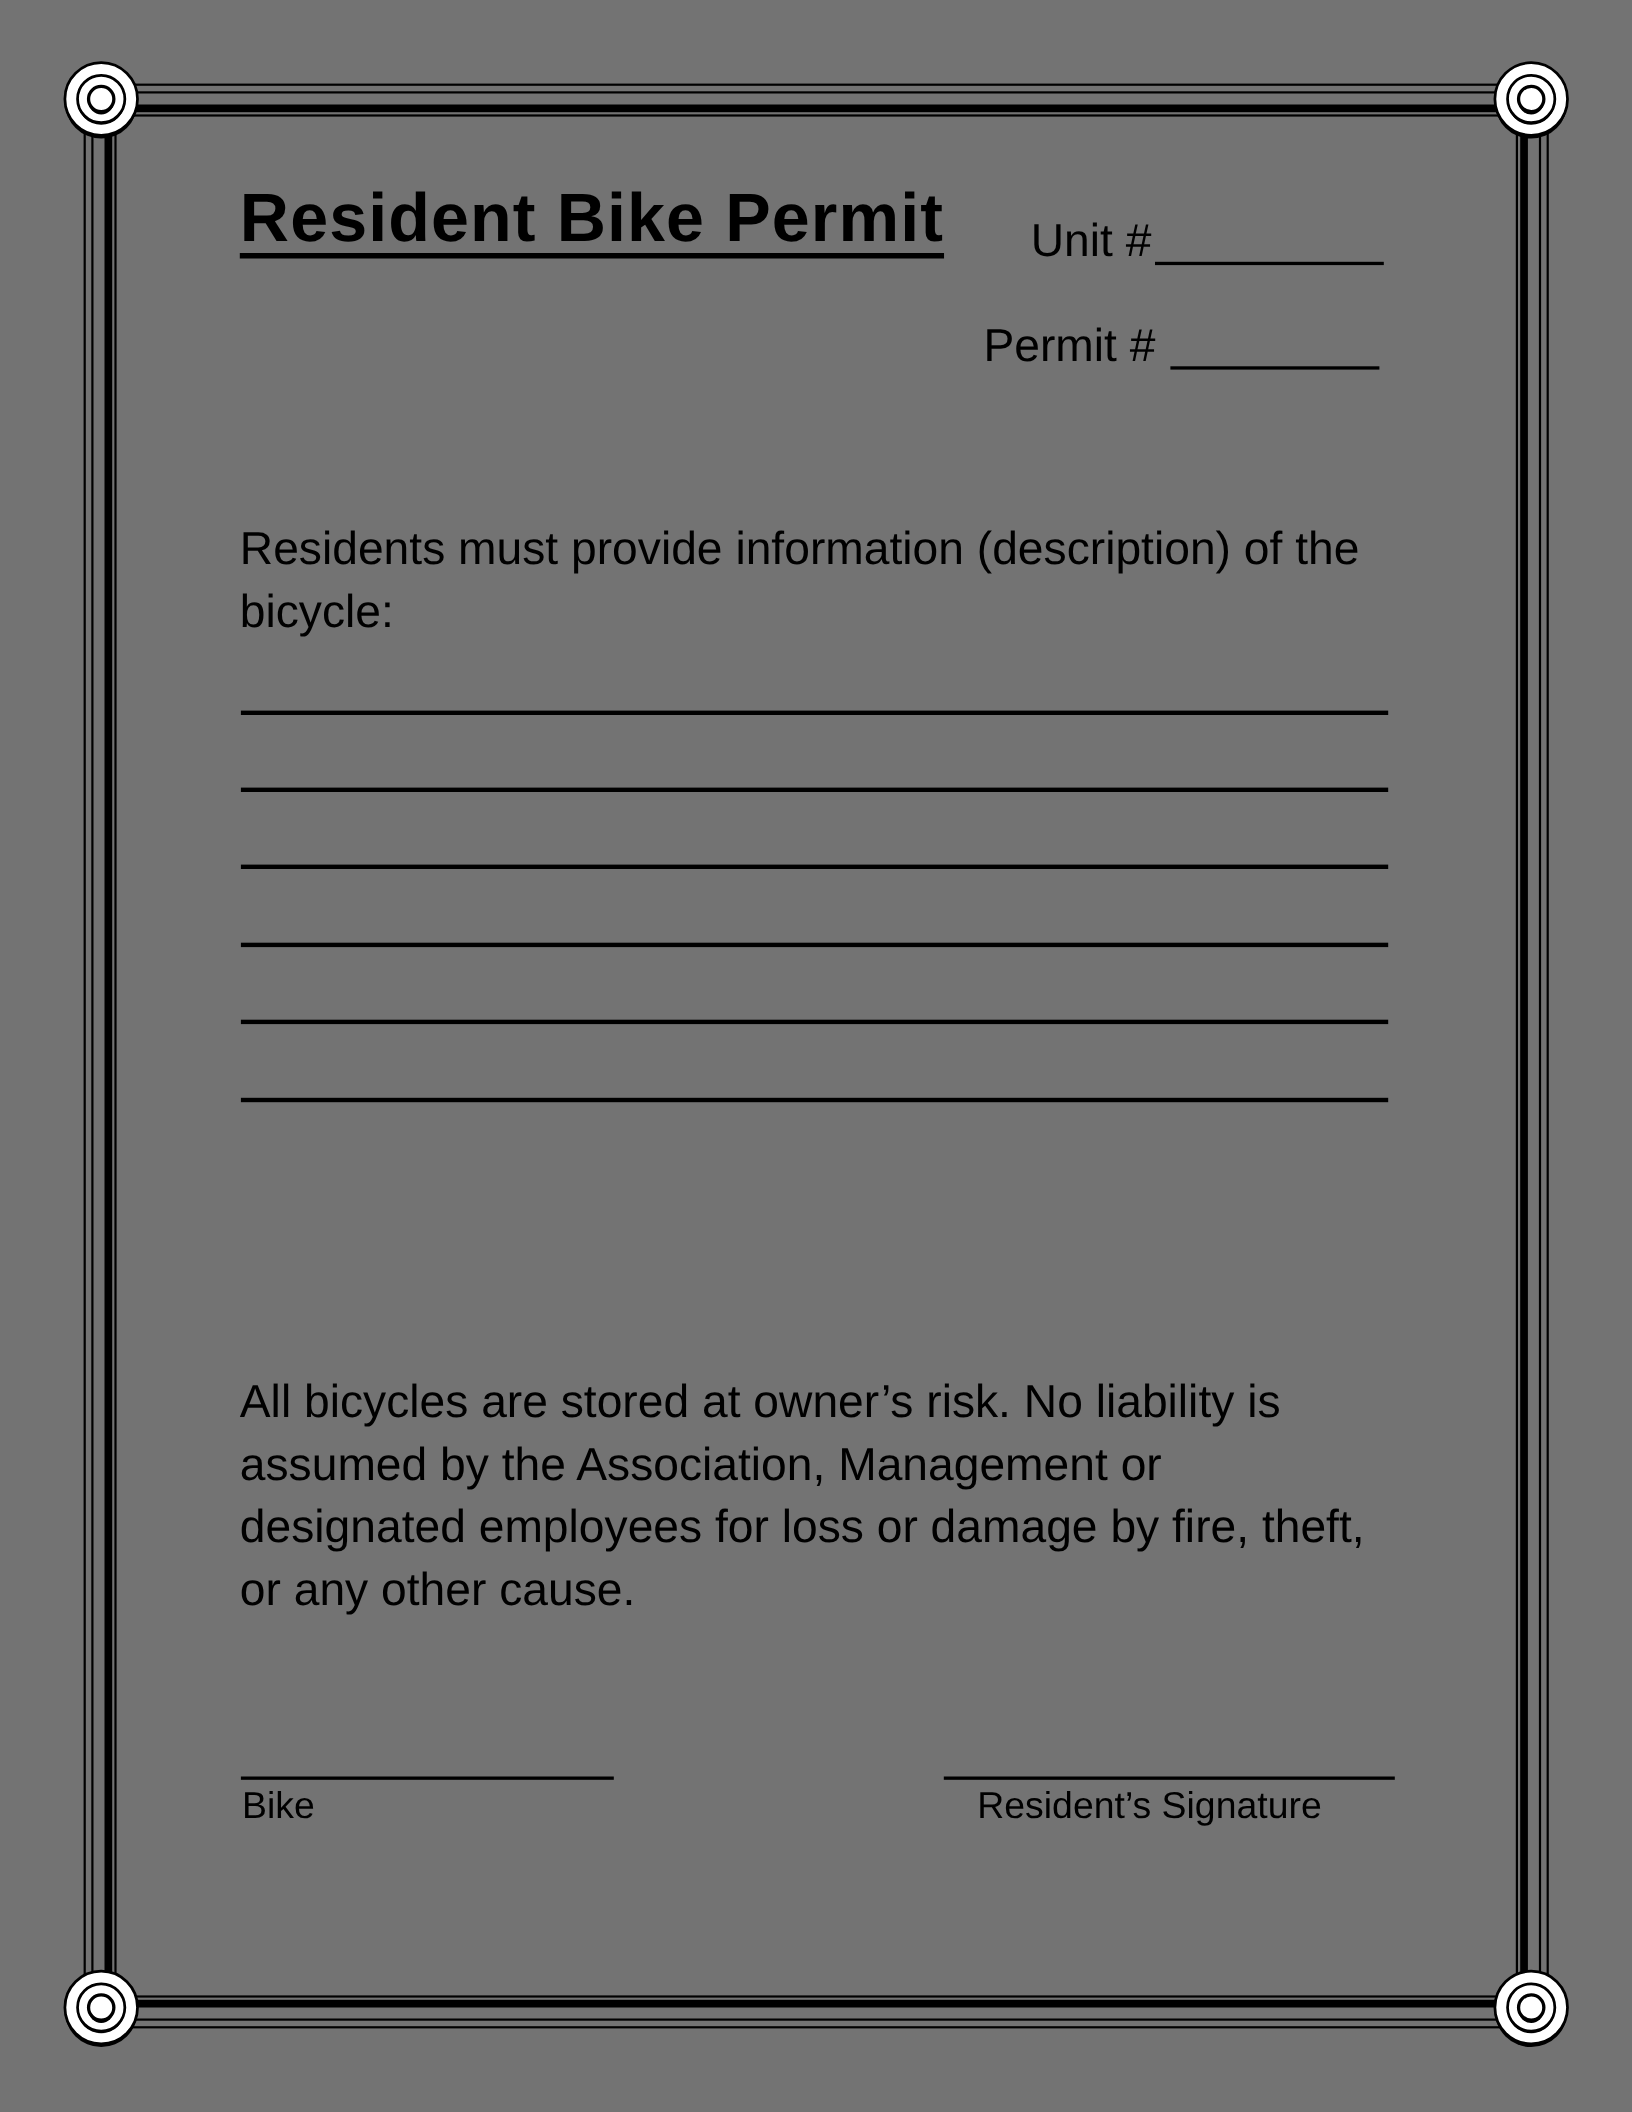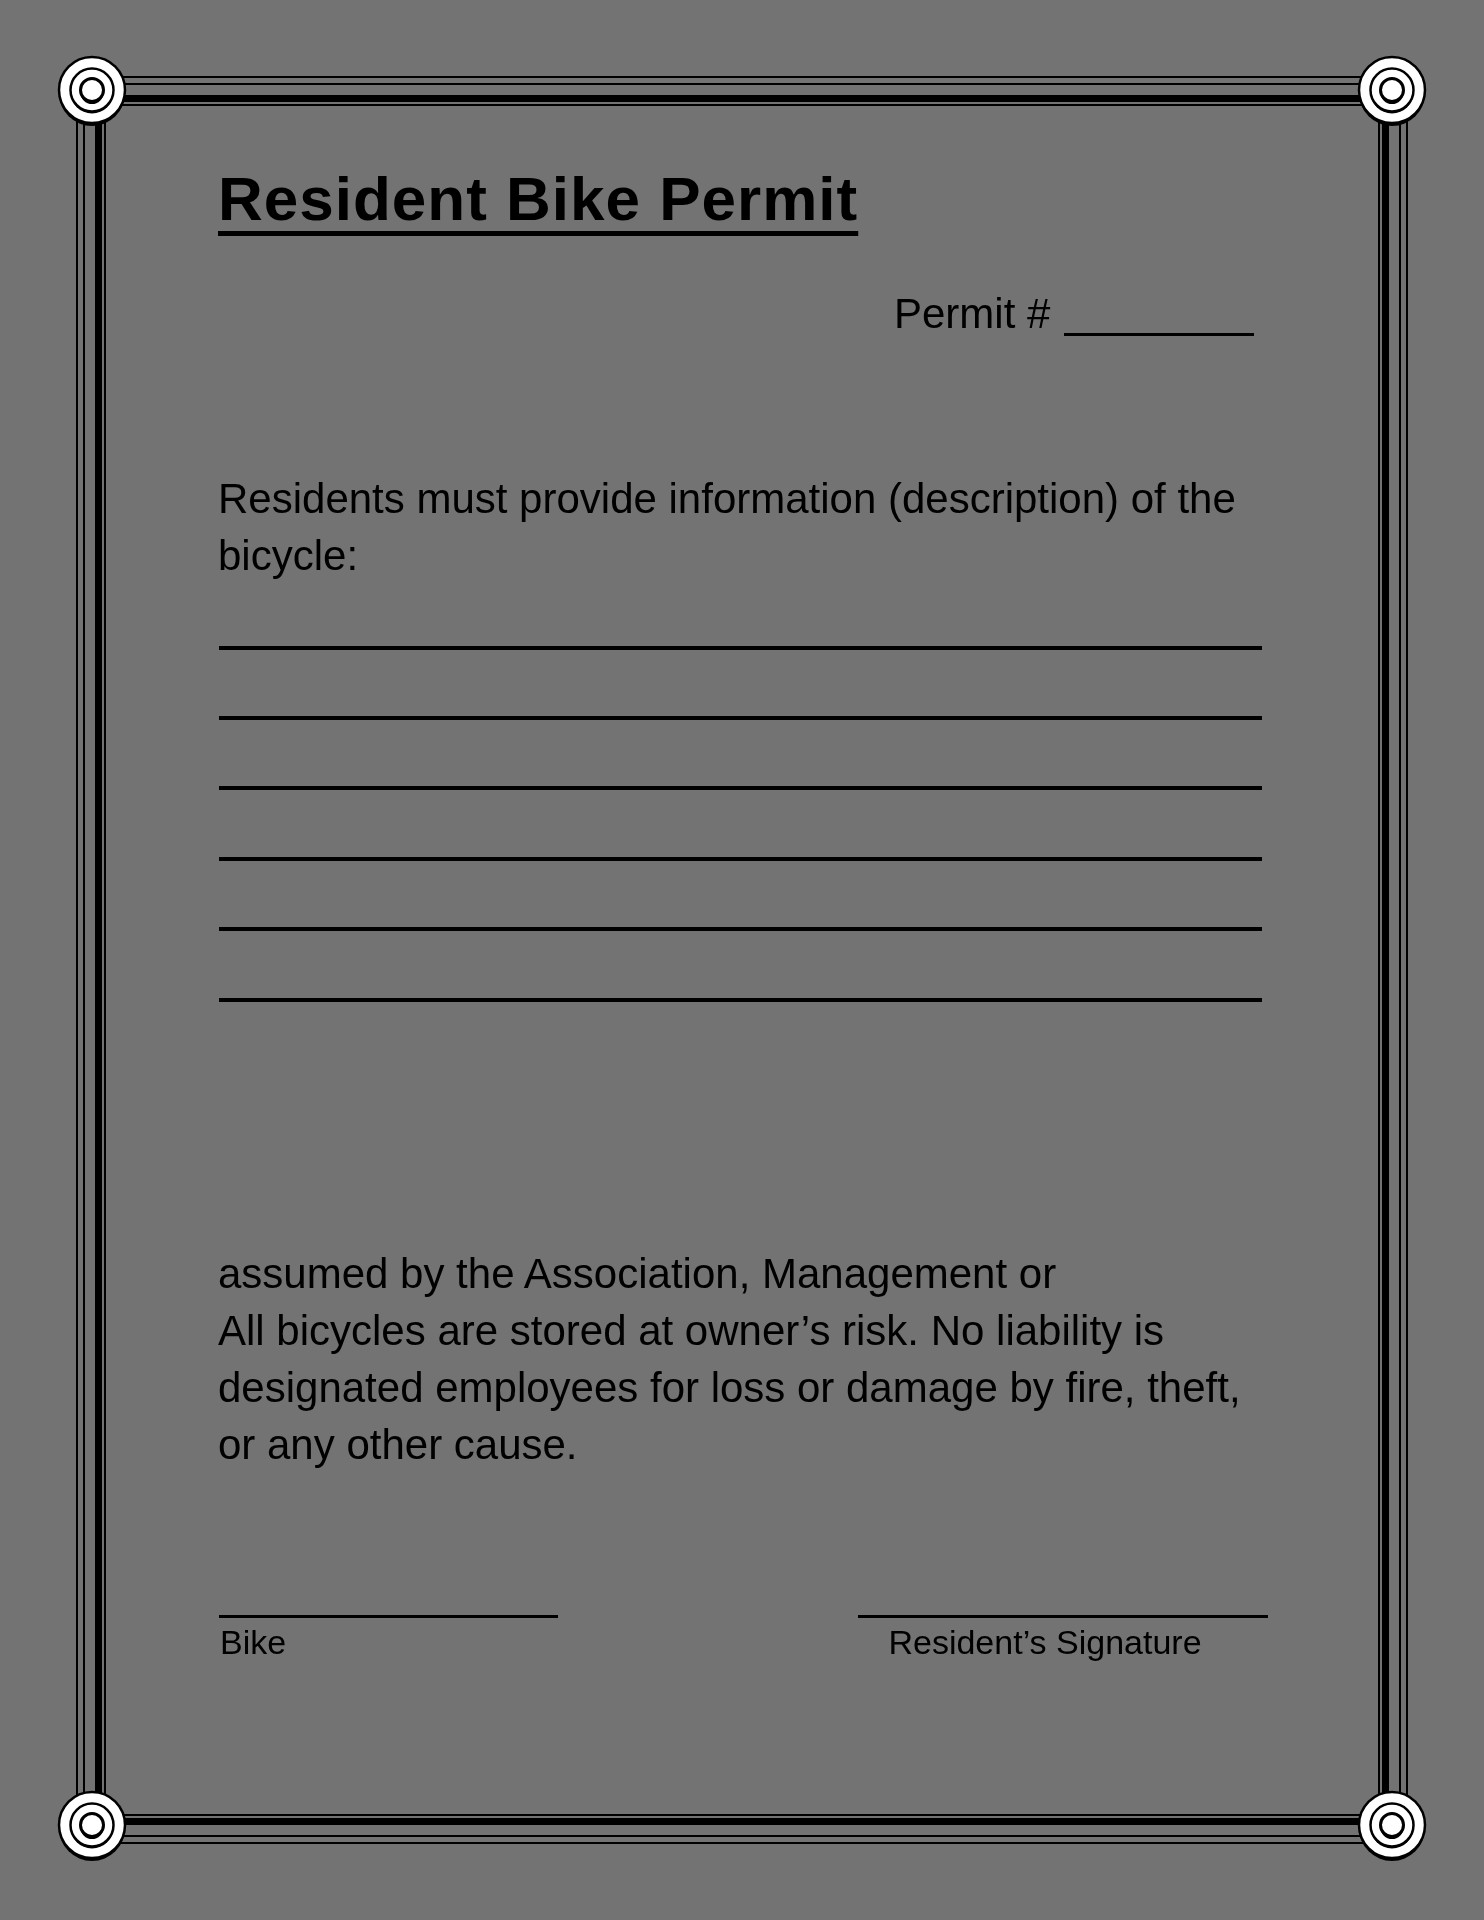--- a/index.html
+++ b/index.html
@@ -99,39 +99,42 @@
     <circle cx="42" cy="45" r="33" fill="#000"></circle>
       <circle cx="42" cy="42" r="33" fill="#fff" stroke="#000" stroke-width="2.5"></circle>
     <circle cx="42" cy="44" r="21.5" fill="#000"></circle>
       <circle cx="42" cy="42" r="21.5" fill="#fff" stroke="#000" stroke-width="2.5"></circle>
     <circle cx="42" cy="44.5" r="11.5" fill="#000"></circle>
       <circle cx="42" cy="42" r="11.5" fill="#fff" stroke="#000" stroke-width="3"></circle>
   </svg>
 
   <h1 class="title">Resident Bike Permit</h1>
 
+  <div class="field unit-field">
+    <span>Unit #</span><span class="blank unit-blank"></span>
+  </div>
   <div class="field permit-field">
     <span>Permit #</span><span class="blank permit-blank"></span>
   </div>
 
   <div class="intro">
     <div>Residents must provide information (description) of the</div>
     <div>bicycle:</div>
   </div>
 
   <div class="wline wl1"></div>
   <div class="wline wl2"></div>
   <div class="wline wl3"></div>
   <div class="wline wl4"></div>
   <div class="wline wl5"></div>
   <div class="wline wl6"></div>
 
   <div class="liability">
+    <div>All bicycles are stored at owner’s risk. No liability is</div>
     <div>assumed by the Association, Management or</div>
-    <div>All bicycles are stored at owner’s risk. No liability is</div>
     <div>designated employees for loss or damage by fire, theft,</div>
     <div>or any other cause.</div>
   </div>
 
   <div class="rule date-rule"></div>
   <div class="foot-label date-label">Bike</div>
 
   <div class="rule sig-rule"></div>
   <div class="foot-label sig-label">Resident’s Signature</div>
 

